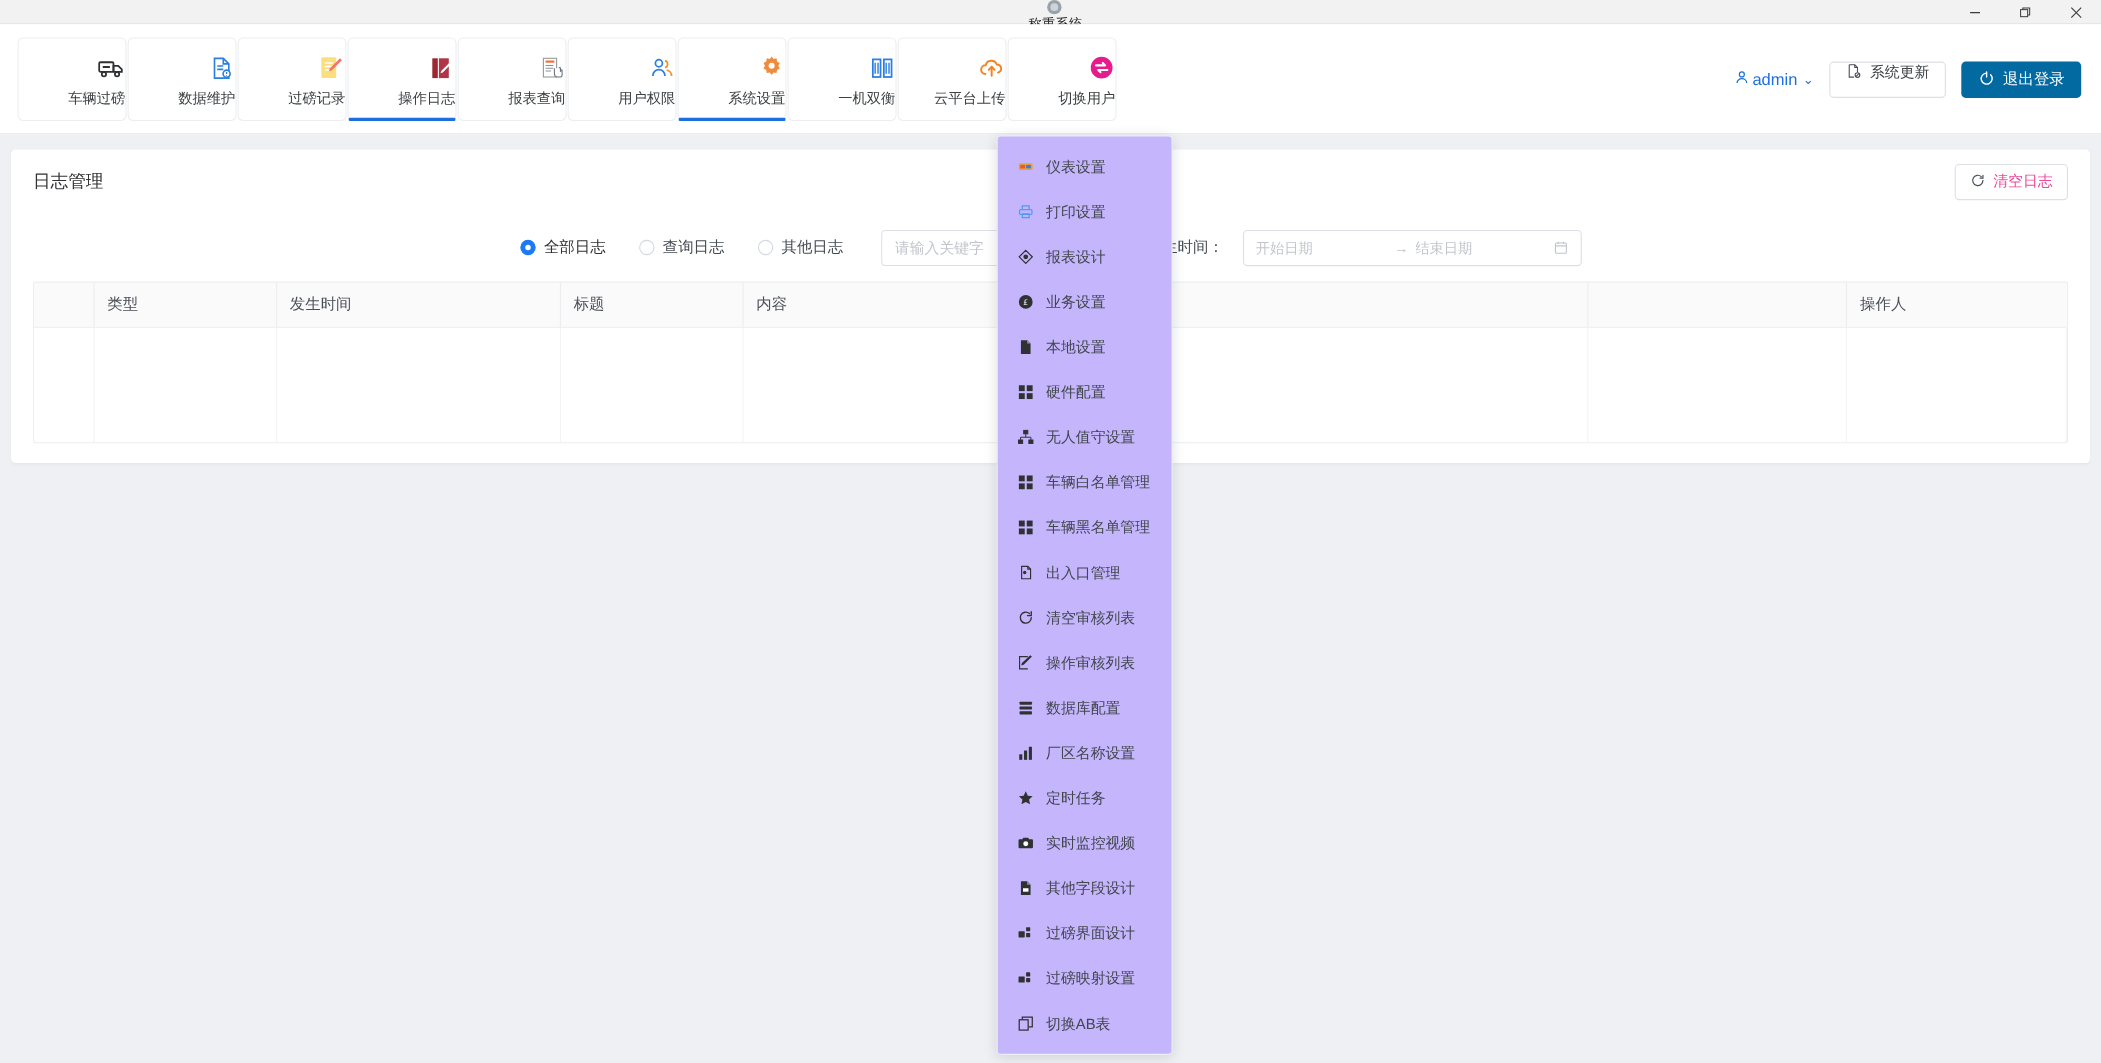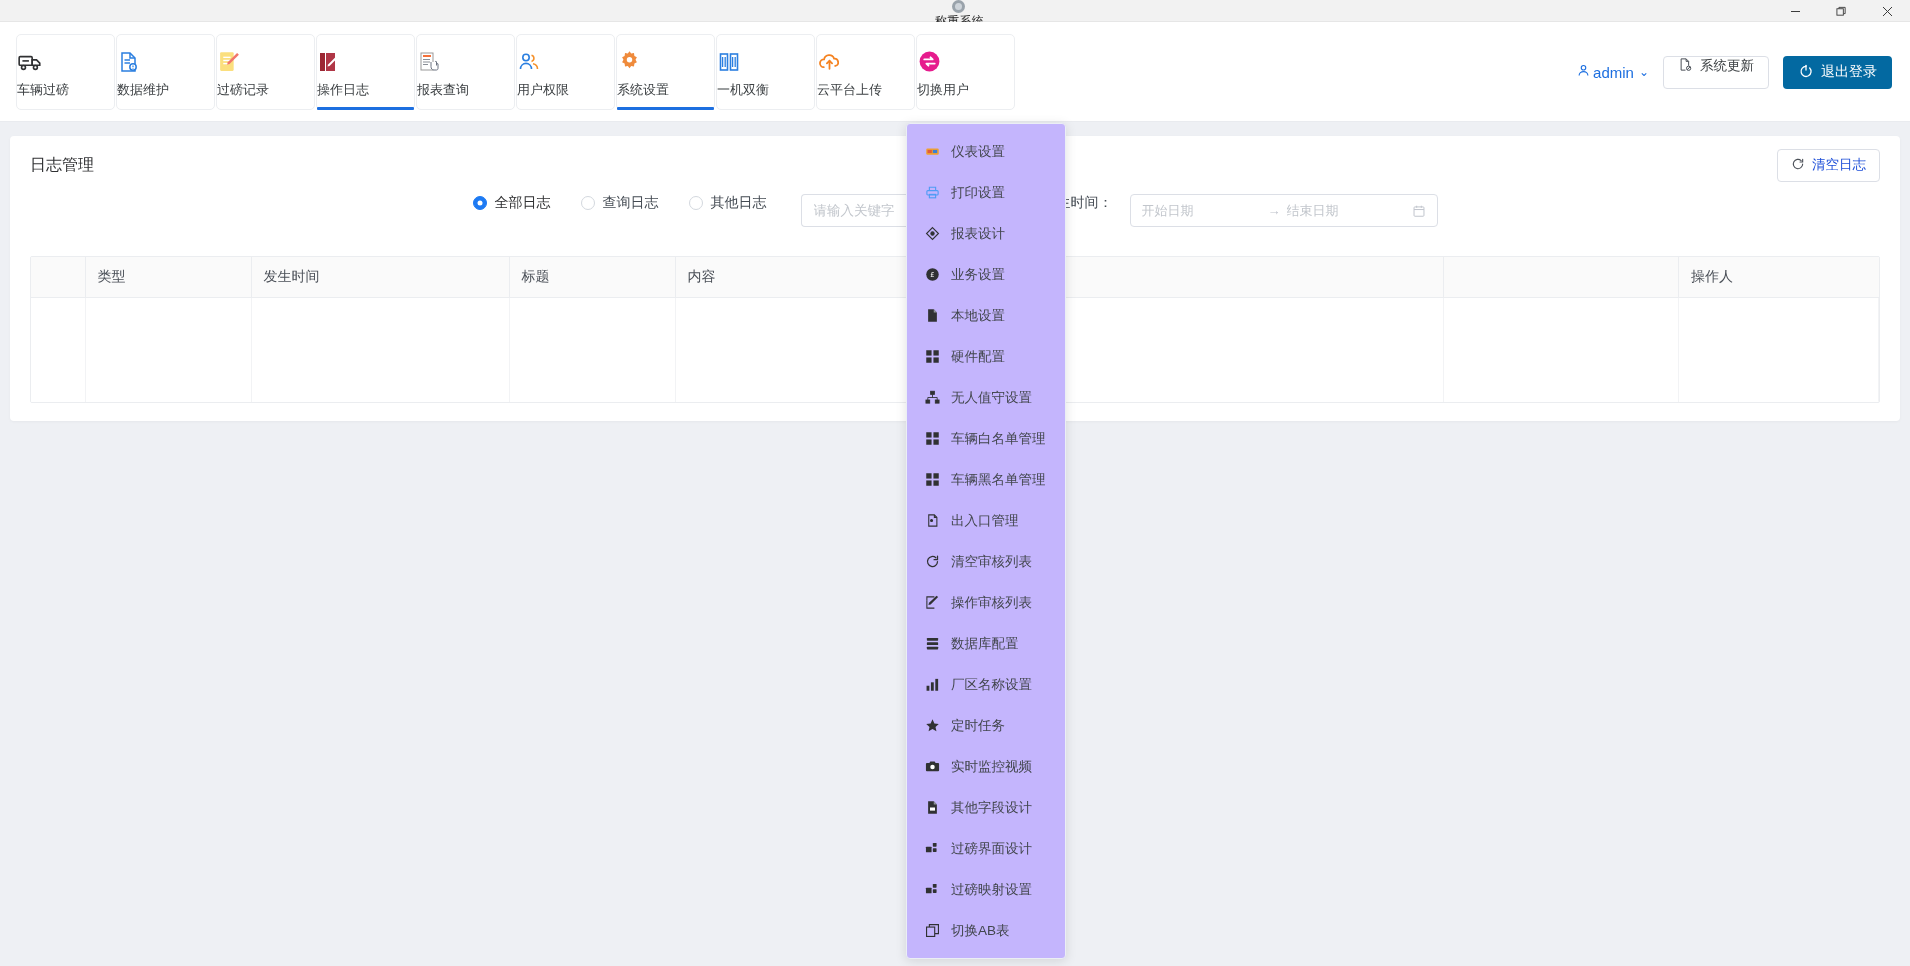--- a/index.html
+++ b/index.html
@@ -36,21 +36,21 @@
   
   .topnav {
     height: 100px; background: #ffffff;
     display: flex; align-items: flex-start; padding: 12px 16px 0 16px;
     position: relative; border-bottom: 1px solid #e9ebef;
   }
   .nav-card {
     width: 99px; height: 76px;
     border: 1px solid #eceef1; border-radius: 5px;
     background: #fff;
-    display: flex; flex-direction: column; align-items: flex-start; justify-content: center;
+    display: flex; flex-direction: column; align-items: flex-end; justify-content: center;
     gap: 8px; cursor: pointer; position: relative;
     margin-right: 1px;
   }
   .nav-card + .nav-card { margin-left: 0; }
   .nav-wrap { display:flex; }
   .nav-wrap > .nav-card { margin-right: 1px; }
   .nav-card.active::after {
     content: ""; position: absolute; left: 0; right: 0; bottom: -1px;
     height: 3px; background: #1d6fe0; border-radius: 1px;
   }
@@ -87,25 +87,25 @@
   }
   .card-head {
     height: 58px; display: flex; align-items: center;
     padding: 0 20px; justify-content: space-between;
   }
   .card-title { font-size: 16px; color: #303133; }
   .btn-clear {
     height: 33px; padding: 0 13px;
     border: 1px solid #dcdfe6; border-radius: 4px; background: #fff;
     display: flex; align-items: center; gap: 7px;
-    font-size: 13.5px; color: #1d4ed8; cursor: pointer;
+    font-size: 13.5px; color: #ec4899; cursor: pointer;
   }
 
   .filterbar {
-    height: 62px; display: flex; align-items: flex-start; justify-content: center;
+    height: 62px; display: flex; align-items: center; justify-content: center;
     gap: 12px; padding: 0 20px; position: relative;
   }
   .radio-group { display: flex; align-items: center; gap: 30px; margin-right: 22px; }
   .radio { display: flex; align-items: center; gap: 8px; cursor: pointer; font-size: 14px; color: #444b53; }
   .radio .dot {
     width: 14px; height: 14px; border-radius: 50%;
     border: 1px solid #d3d8de; background: #fff; position: relative; flex: none;
   }
   .radio.checked .dot { border-color: #1d7af3; background: #1d7af3; }
   .radio.checked .dot::after {

